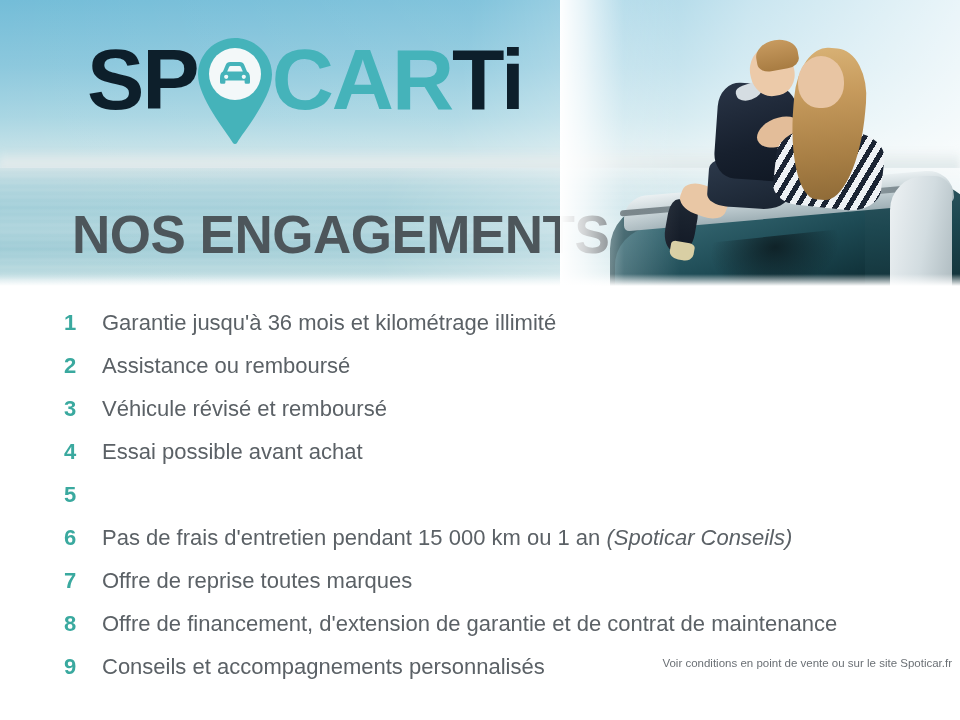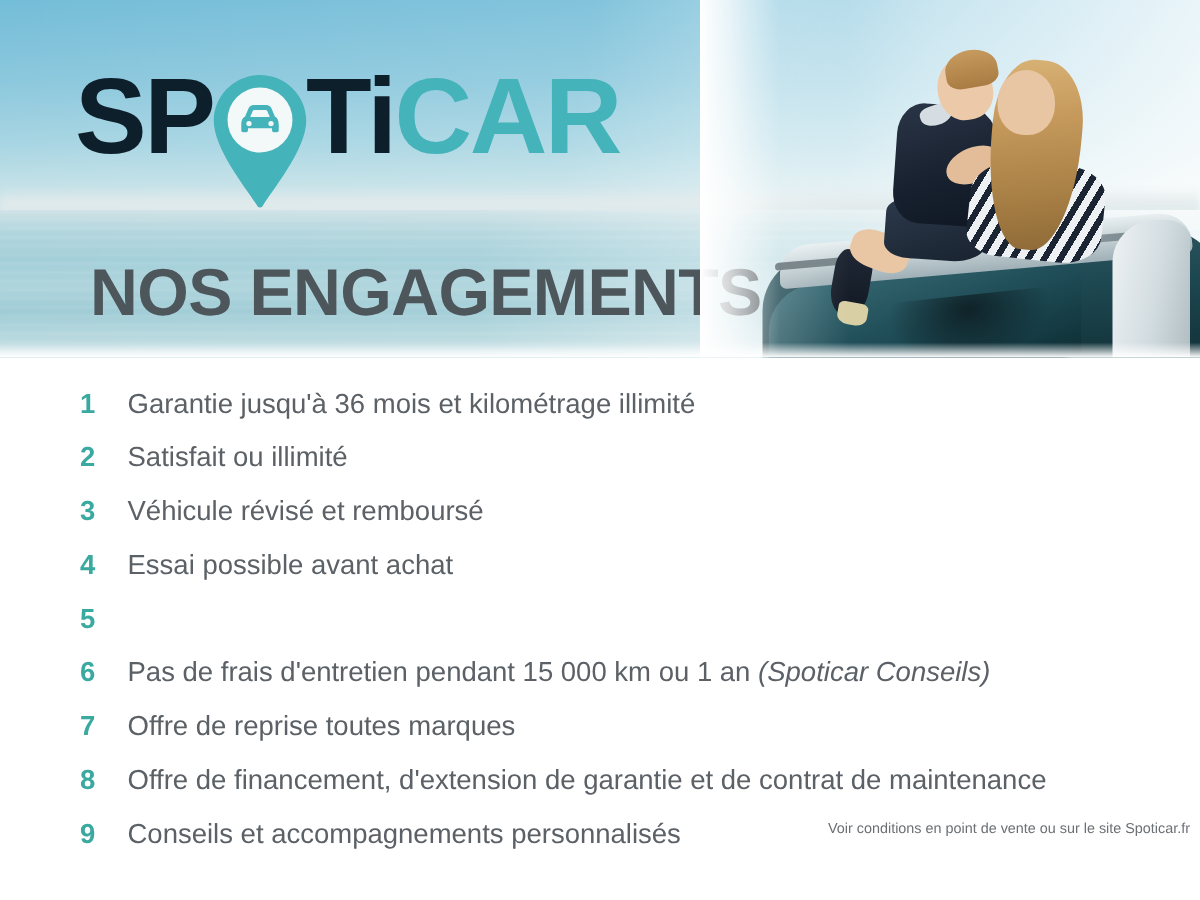--- a/index.html
+++ b/index.html
@@ -266,24 +266,24 @@
     left: 110px; top: 242px;
     width: 24px; height: 18px;
     background: #d9cfa4;
     border-radius: 20% 24% 40% 40%;
     transform: rotate(10deg);
   }
 
   
   .logo {
     position: absolute;
-    left: 60px; top: 36px;
+    left: 87px; top: 36px;
     height: 100px;
     display: flex;
-    align-items: flex-end;
+    align-items: flex-start;
   }
   .logo-text {
     font-family: "Liberation Sans", sans-serif;
     font-weight: bold;
     font-size: 86px;
     line-height: 86px;
     letter-spacing: -2px;
   }
   .logo-dark { color: #0d1f2b; }
   .logo-teal { color: #45b3ba; }
@@ -391,37 +391,37 @@
         <svg width="78" height="110" viewBox="0 0 78 110" xmlns="http://www.w3.org/2000/svg">
           <path d="M39 2 C18.6 2 2 18.4 2 38.6 C2 62 30 95 37 107 a2.4 2.4 0 0 0 4 0 C48 95 76 62 76 38.6 C76 18.4 59.4 2 39 2 Z" fill="#45b3ba"></path>
           <circle cx="39" cy="38" r="26" fill="#f3f8f9"></circle>
           <g fill="#45b3ba">
             <path d="M24 42 c0-4 1.4-6 3-6.6 l2.6-6.2 c0.8-2 2.4-3.2 4.6-3.2 h9.6 c2.2 0 3.8 1.2 4.6 3.2 l2.6 6.2 c1.6 0.6 3 2.6 3 6.6 v4.2 a1.5 1.5 0 0 1-1.5 1.5 h-2.4 a1.5 1.5 0 0 1-1.5-1.5 v-1.6 H29.4 v1.6 a1.5 1.5 0 0 1-1.5 1.5 h-2.4 A1.5 1.5 0 0 1 24 46.2 Z M31.2 35.6 h15.6 l-1.9-4.6 a1.6 1.6 0 0 0-1.5-1 h-8.8 a1.6 1.6 0 0 0-1.5 1 Z"></path>
             <circle cx="30.2" cy="40.8" r="2.1" fill="#f3f8f9"></circle>
             <circle cx="47.8" cy="40.8" r="2.1" fill="#f3f8f9"></circle>
           </g>
         </svg>
       </span>
+      <span class="logo-text logo-teal">CAR</span>
       <span class="logo-text logo-dark">Ti</span>
-      <span class="logo-text logo-teal">CAR</span>
     </div>
 
     <div class="heading">NOS ENGAGEMENTS</div>
   </div>
 
   <div class="list">
 
     <div class="list-item">
       <span class="item-num">1</span>
       <span class="item-text"><span>Garantie jusqu'à 36 mois et kilométrage illimité</span><em></em></span>
     </div>
 
     <div class="list-item">
       <span class="item-num">2</span>
-      <span class="item-text"><span>Satisfait ou illimité</span><em></em></span>
+      <span class="item-text"><span>Assistance ou remboursé</span><em></em></span>
     </div>
 
     <div class="list-item">
       <span class="item-num">3</span>
       <span class="item-text"><span>Véhicule révisé et remboursé</span><em></em></span>
     </div>
 
     <div class="list-item">
       <span class="item-num">4</span>
       <span class="item-text"><span>Essai possible avant achat</span><em></em></span>

